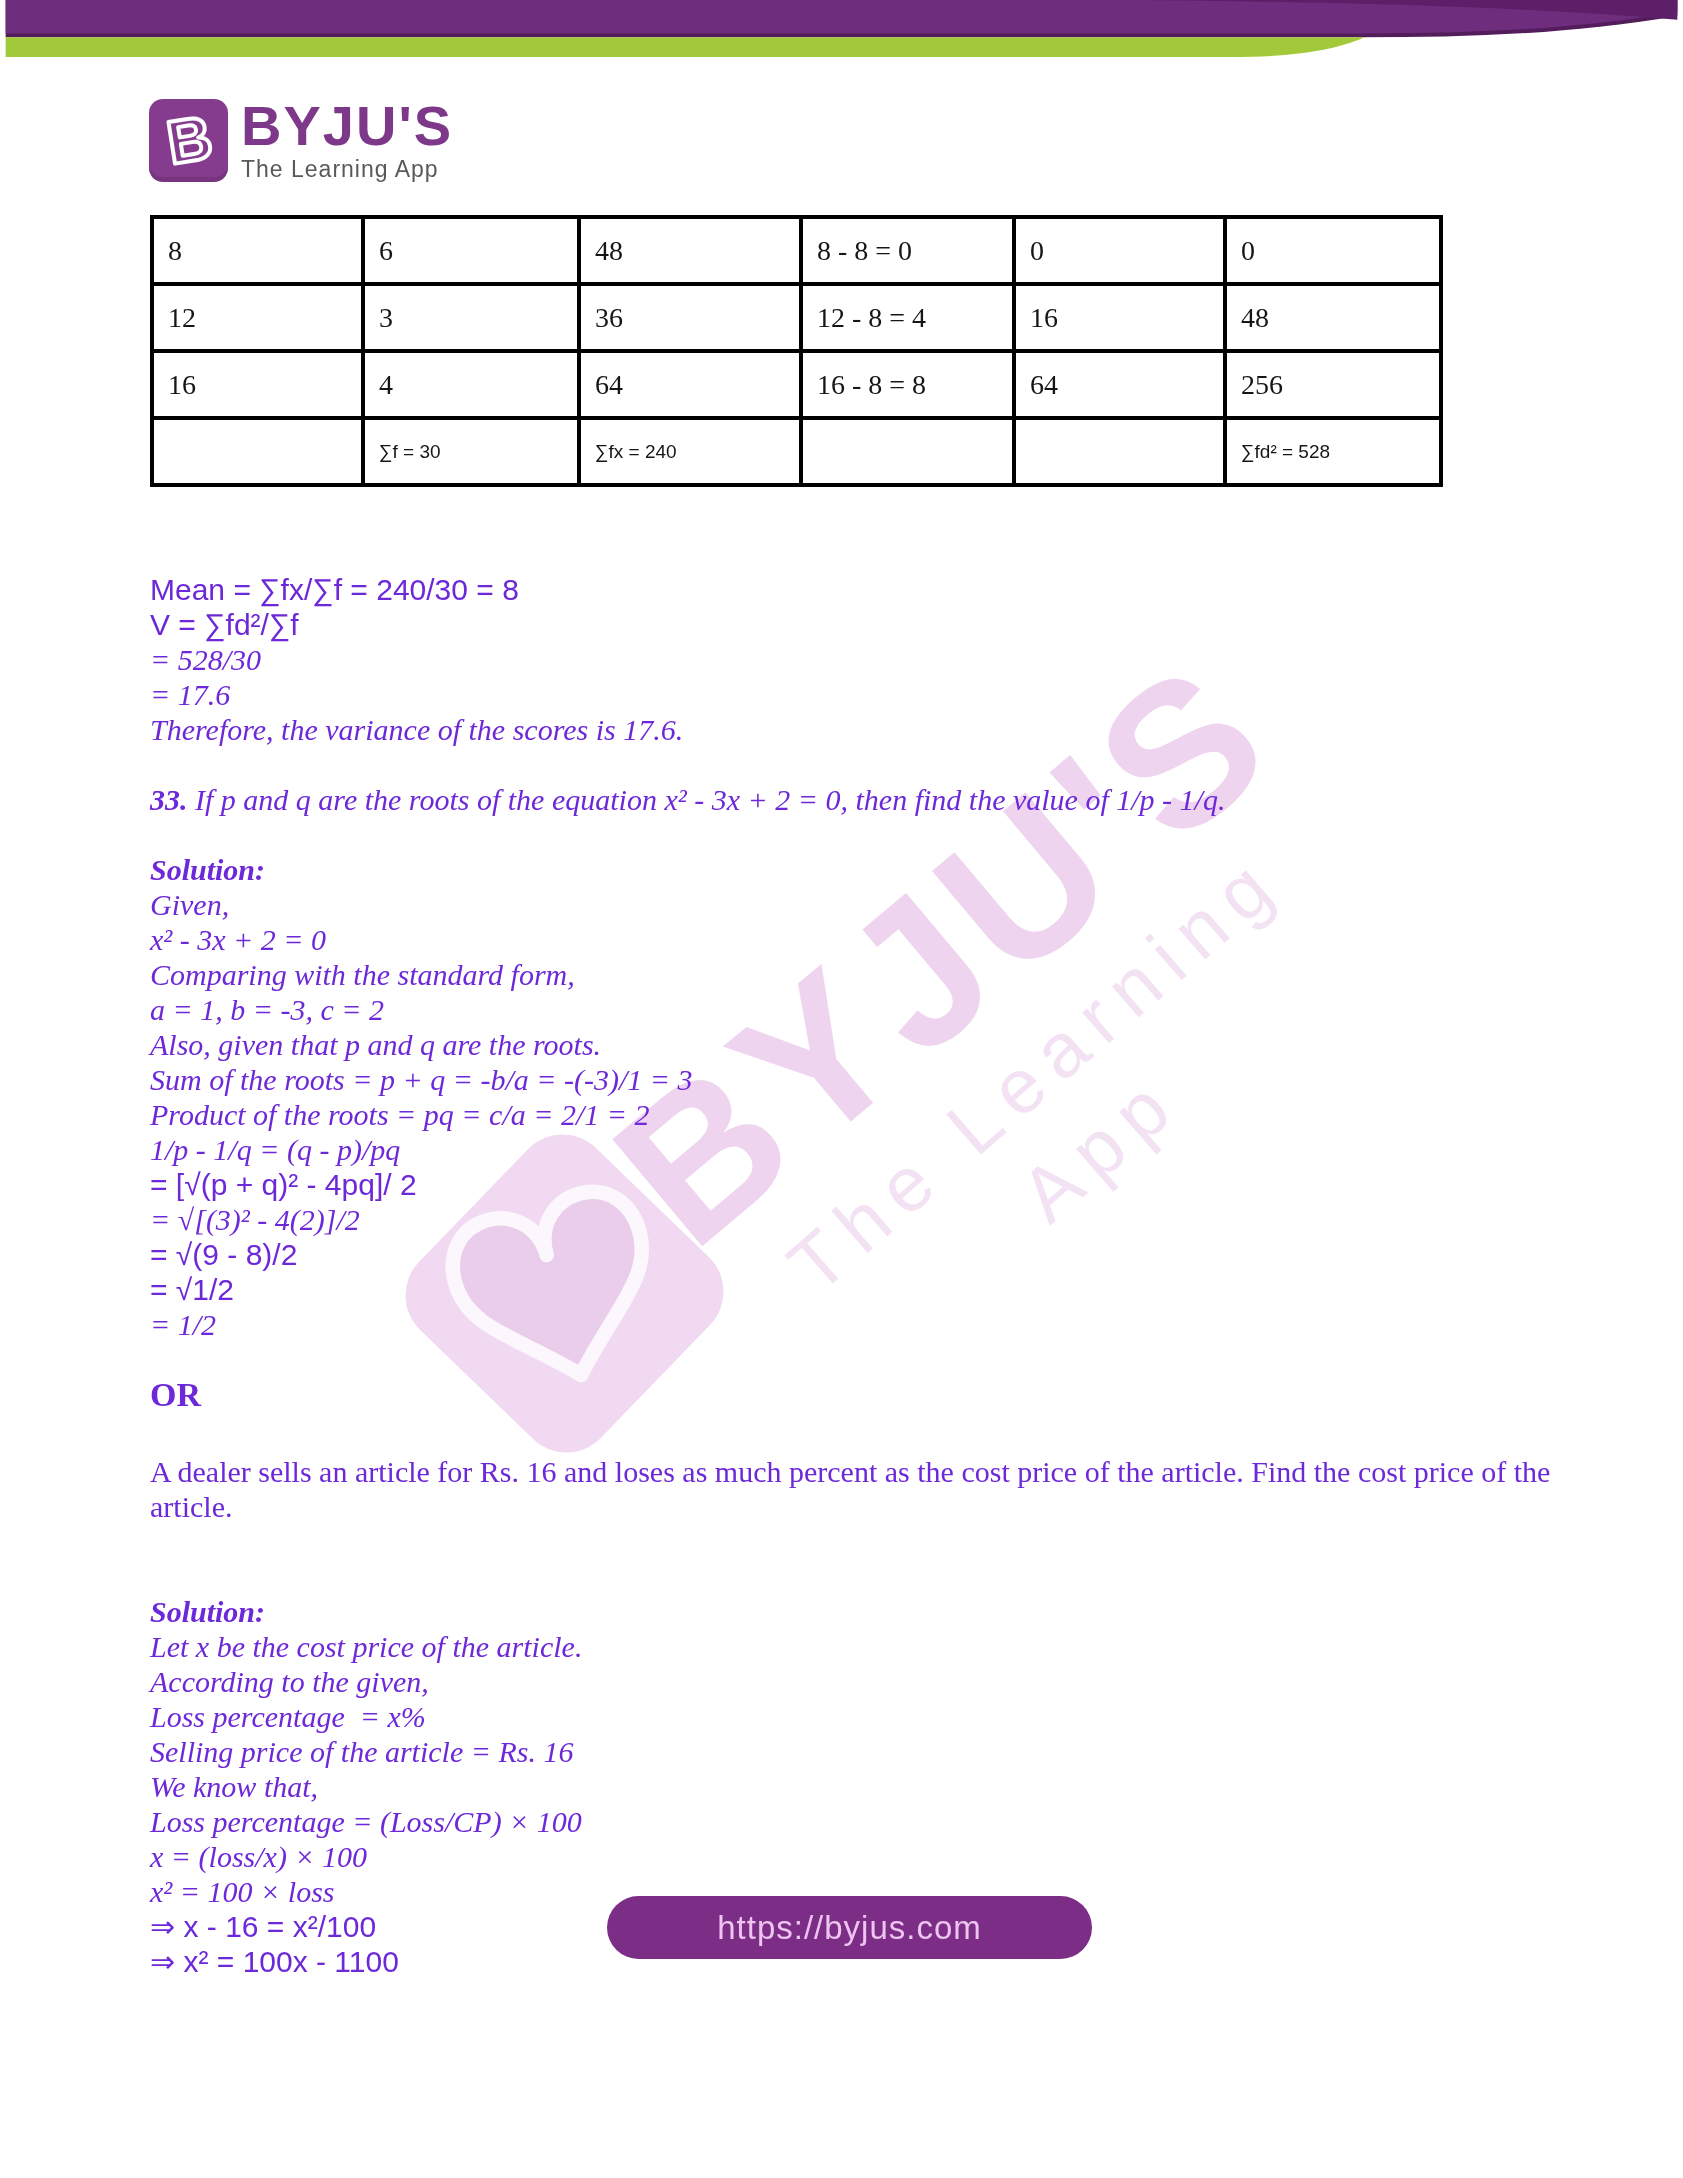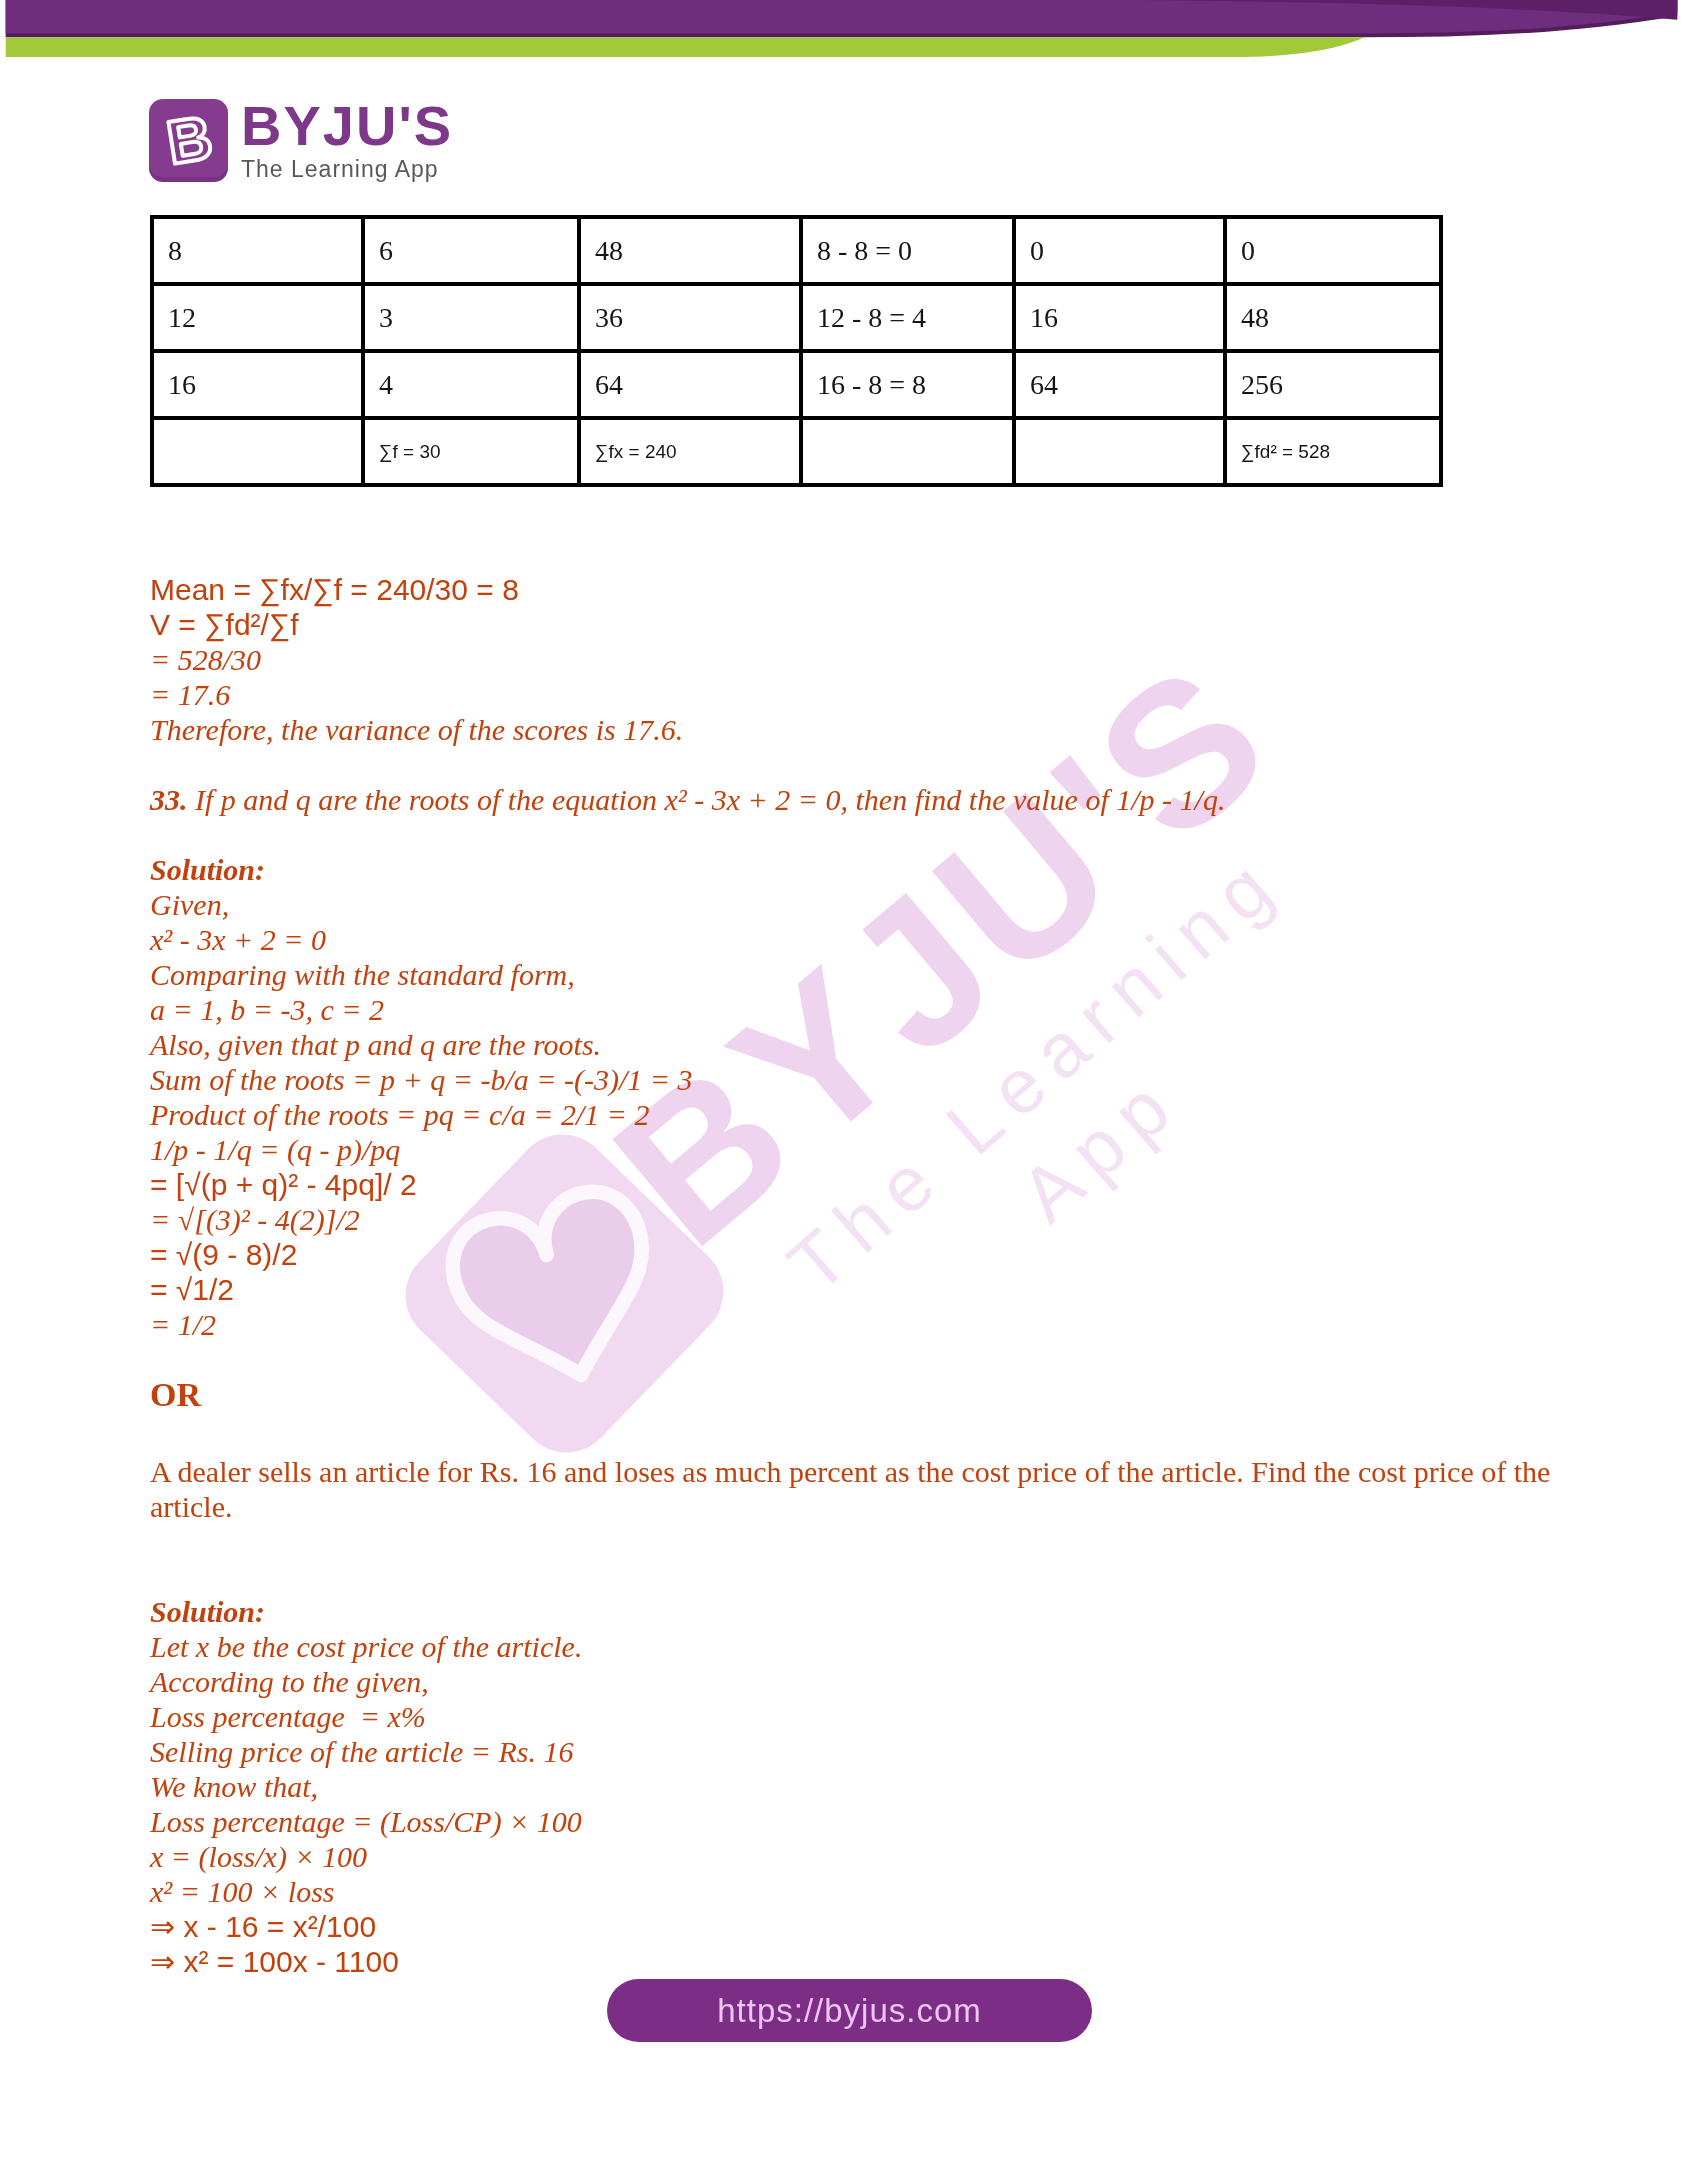--- a/index.html
+++ b/index.html
@@ -36,32 +36,32 @@
   .wm-heart{left:453px;top:1192px;transform:rotate(-16deg);z-index:1;}
 
   
   .datatable{position:absolute;left:150px;top:215px;border-collapse:separate;border-spacing:0;
              border:2px solid #000;z-index:2;}
   .datatable td{border:2px solid #000;height:63px;padding:0 6px 0 14px;font-size:28px;color:#161616;
                 vertical-align:middle;font-family:"Liberation Serif",serif;}
   .datatable td.sumcell{font-family:"Liberation Sans",sans-serif;font-size:19px;}
 
   
-  .content{position:absolute;left:150px;top:572px;width:1436px;z-index:2;color:#c2410c;}
+  .content{position:absolute;left:150px;top:572px;width:1436px;z-index:2;color:#6d28d9;}
   .ln{font-size:30px;line-height:35px;white-space:pre-wrap;}
   .serif{font-family:"Liberation Serif",serif;font-style:italic;}
   .sans{font-family:"Liberation Sans",sans-serif;}
   .bold{font-weight:bold;}
   .sp{height:35px;}
   .or{width:1386px;text-align:left;font-weight:bold;font-size:34px;line-height:35px;
       font-family:"Liberation Serif",serif;}
   .para{font-size:30px;line-height:35px;width:1436px;font-family:"Liberation Serif",serif;white-space:normal;margin-top:7px;}
 
   
-  .footer-pill{position:absolute;left:607px;top:1979px;width:485px;height:63px;background:#7c2d85;
+  .footer-pill{position:absolute;left:607px;top:1896px;width:485px;height:63px;background:#7c2d85;
                border-radius:32px;z-index:4;display:flex;align-items:center;justify-content:center;
                text-decoration:none;cursor:pointer;}
   .footer-pill span{font-family:"Liberation Sans",sans-serif;font-size:33px;color:#eec4f0;letter-spacing:1px;}
 </style>
 </head>
 <body>
 
 <div class="page">
 
   <svg class="topband" width="1683" height="59" viewBox="0 0 1700 60">

